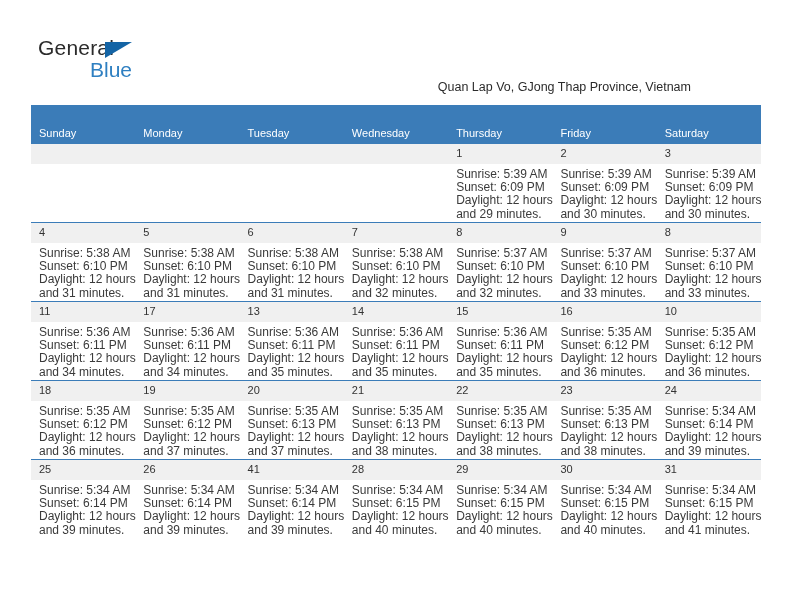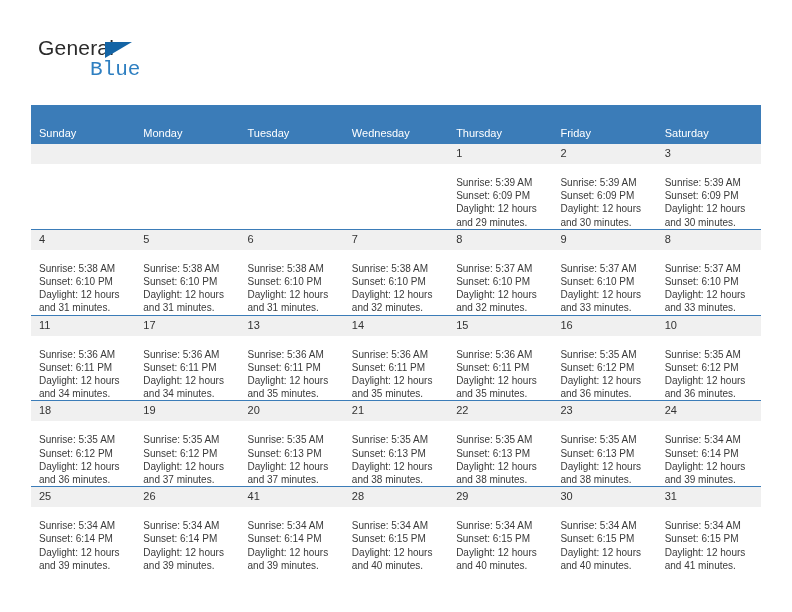--- a/index.html
+++ b/index.html
@@ -53,21 +53,21 @@
     height: 0;
     border-left: 27px solid #1464a5;
     border-bottom: 16px solid transparent;
   }
   .logo-blue {
     position: absolute;
     left: 52px;
     top: 22px;
     font-size: 21px;
     color: #2e7fc1;
-    font-family: Liberation Mono, monospace;
+    font-family: Liberation Sans, sans-serif;
   }
 
   .title {
     position: absolute;
     right: 38px;
     top: 34px;
     font-size: 26px;
     color: #2b2b2b;
     text-align: right;
     white-space: nowrap;
@@ -118,40 +118,41 @@
     height: 15px;
     line-height: 15px;
     padding: 2px 0 3px 8px;
     font-size: 11px;
     color: #333333;
   }
   .daynum.empty {
     color: transparent;
   }
   .info {
-    padding: 12px 6px 0 8px;
-    font-size: 10px;
+    padding: 4px 6px 0 8px;
+    font-size: 12px;
     line-height: 13.2px;
     color: #3a3a3a;
   }
   .info div {
     white-space: nowrap;
   }
 </style>
 </head>
 <body>
 
 <div class="page">
 
   <div class="header">
     <div class="logo">
       <span class="logo-general">General</span>
       <span class="logo-tri"></span>
       <span class="logo-blue">Blue</span>
     </div>
+    <div class="subtitle">Quan Lap Vo, GJong Thap Province, Vietnam</div>
   </div>
 
   <table class="calendar">
     <thead>
       <tr>
         <th>Sunday</th>
         <th>Monday</th>
         <th>Tuesday</th>
         <th>Wednesday</th>
         <th>Thursday</th>

